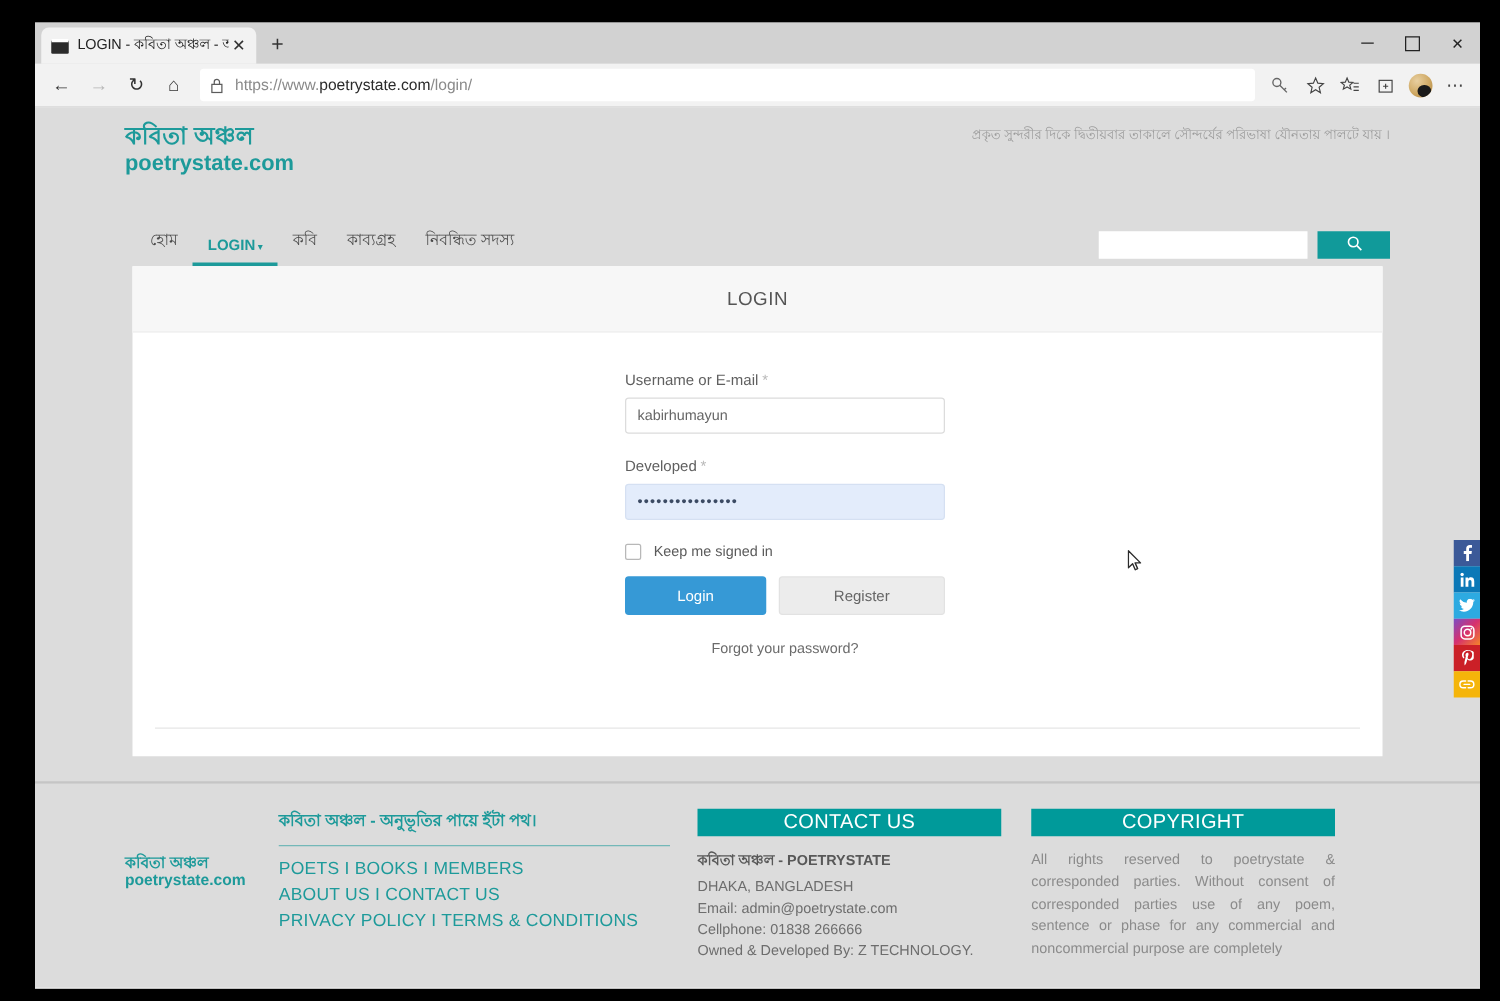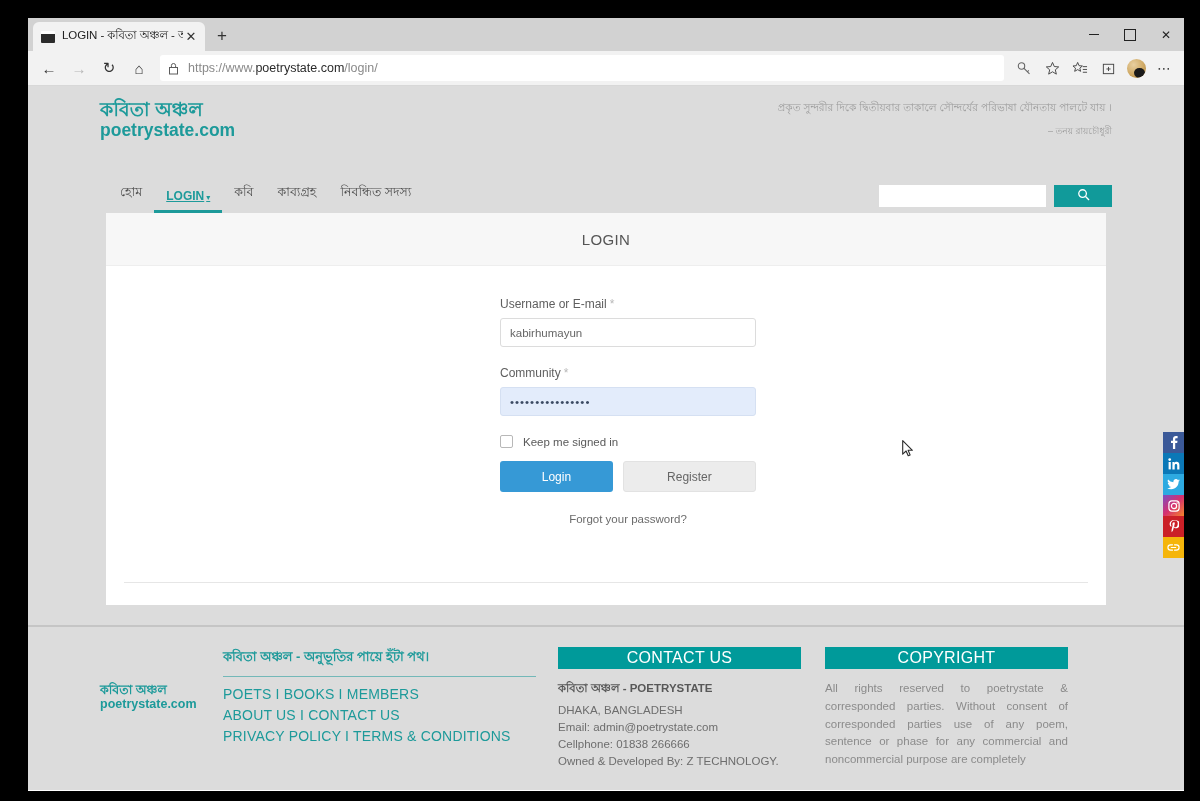--- a/index.html
+++ b/index.html
@@ -189,21 +189,21 @@
     align-items: flex-end;
     height: 100%;
   }
   .nav-item {
     padding: 0 12px 10px 12px;
     font-size: 12.5px;
     color: #4a4a4a;
     position: relative;
     white-space: nowrap;
   }
-  .nav-item.active { color: #1d9a9a; font-weight: bold; font-size: 12px; text-decoration: underline; }
+  .nav-item.active { color: #1d9a9a; font-weight: bold; font-size: 12px; }
   .nav-item.active::after {
     content: "";
     position: absolute;
     left: 0; right: 0; bottom: 0;
     height: 3px;
     background: #1d9a9a;
   }
   .caret { font-size: 8px; margin-left: 2px; }
 
   #nav-search {
@@ -502,21 +502,20 @@
 
   <div id="viewport">
 
     <div id="site-header">
       <div id="site-logo">
         <div id="logo-bn">কবিতা অঞ্চল</div>
         <div id="logo-en">poetrystate.com</div>
       </div>
       <div id="header-quote">
         <div id="quote-text">প্রকৃত সুন্দরীর দিকে দ্বিতীয়বার তাকালে সৌন্দর্যের পরিভাষা যৌনতায় পালটে যায় ।</div>
-        <div id="quote-author">– তনয় রায়চৌধুরী</div>
       </div>
     </div>
 
     <div id="nav-bar">
       <div id="nav-items">
         <div class="nav-item">
           <span>হোম</span>
         </div>
         <div class="nav-item active">
           <span>LOGIN</span><span class="caret">▾</span>
@@ -554,21 +553,21 @@
 
         <div class="field-block">
           <div class="field-label">
             <span>Username or E-mail</span><span class="req">*</span>
           </div>
           <input class="text-input" type="text" value="kabirhumayun" style="">
         </div>
 
         <div class="field-block">
           <div class="field-label">
-            <span>Community</span><span class="req">*</span>
+            <span>Developed</span><span class="req">*</span>
           </div>
           <input class="text-input autofilled" type="text" value="••••••••••••••••" style="">
         </div>
 
         <div id="keep-signed-row">
           <div id="keep-signed-box"></div>
           <div id="keep-signed-label">Keep me signed in</div>
         </div>
 
         <div id="button-row">

